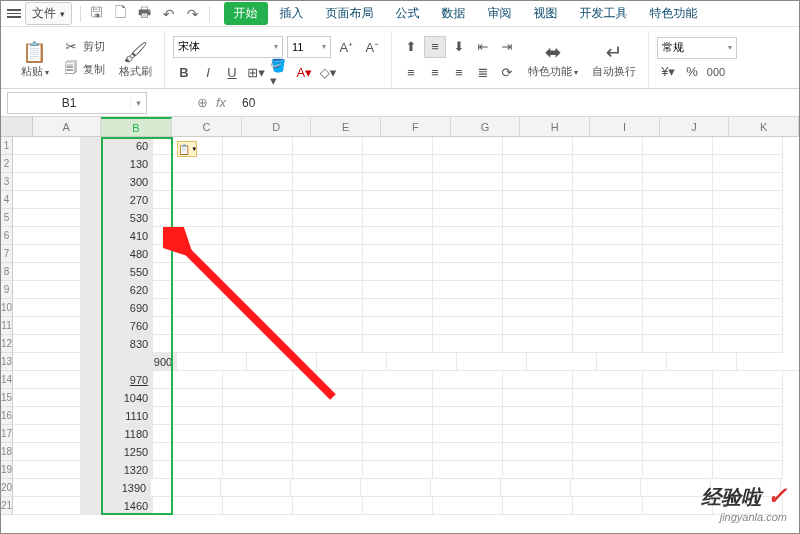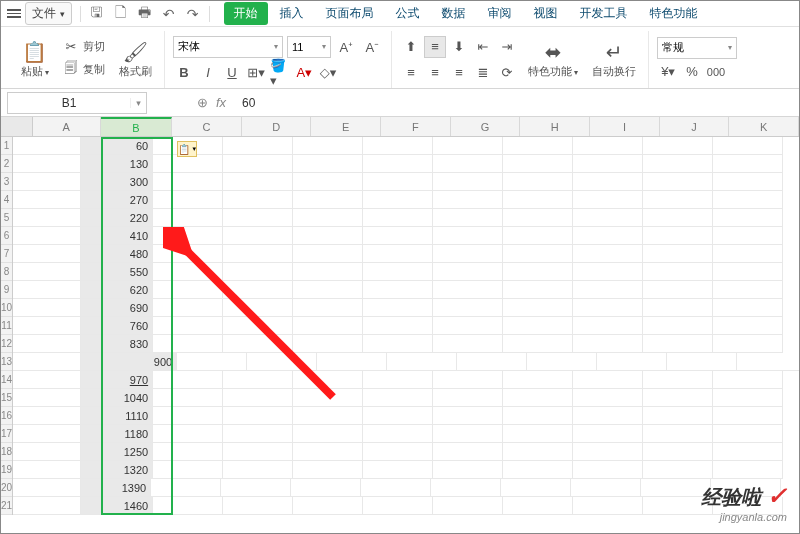--- a/index.html
+++ b/index.html
@@ -298,21 +298,21 @@
           <div class="cell" style="width: 70px;"></div>
           <div class="cell" style="width: 70px;"></div>
           <div class="cell" style="width: 70px;"></div>
           <div class="cell" style="width: 70px;"></div>
           <div class="cell" style="width: 70px;"></div>
           <div class="cell" style="width: 70px;"></div>
           <div class="cell" style="width: 70px;"></div>
         </div>
         <div class="crow">
           <div class="cell" style="width: 68px;"></div>
-          <div class="cell selcol" style="width: 72px;">220</div>
+          <div class="cell selcol" style="width: 72px;">530</div>
           <div class="cell" style="width: 70px;"></div>
           <div class="cell" style="width: 70px;"></div>
           <div class="cell" style="width: 70px;"></div>
           <div class="cell" style="width: 70px;"></div>
           <div class="cell" style="width: 70px;"></div>
           <div class="cell" style="width: 70px;"></div>
           <div class="cell" style="width: 70px;"></div>
           <div class="cell" style="width: 70px;"></div>
           <div class="cell" style="width: 70px;"></div>
         </div>

